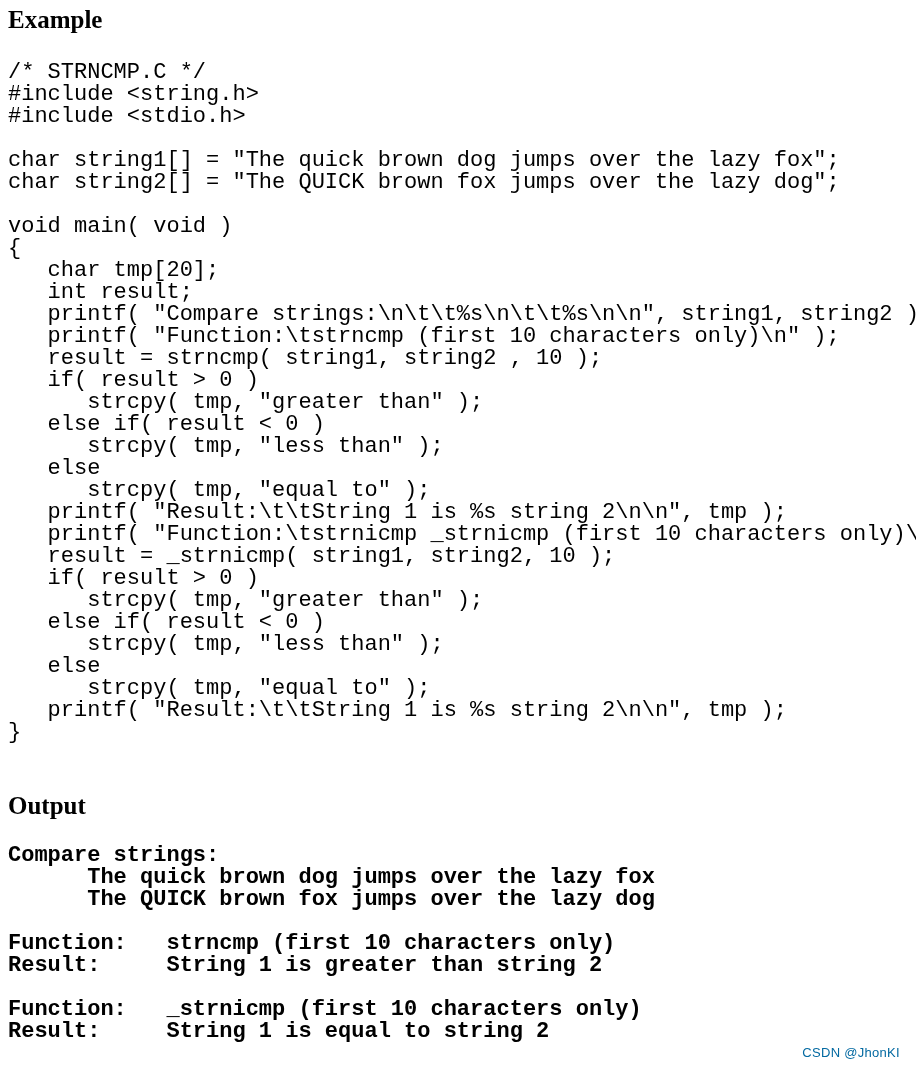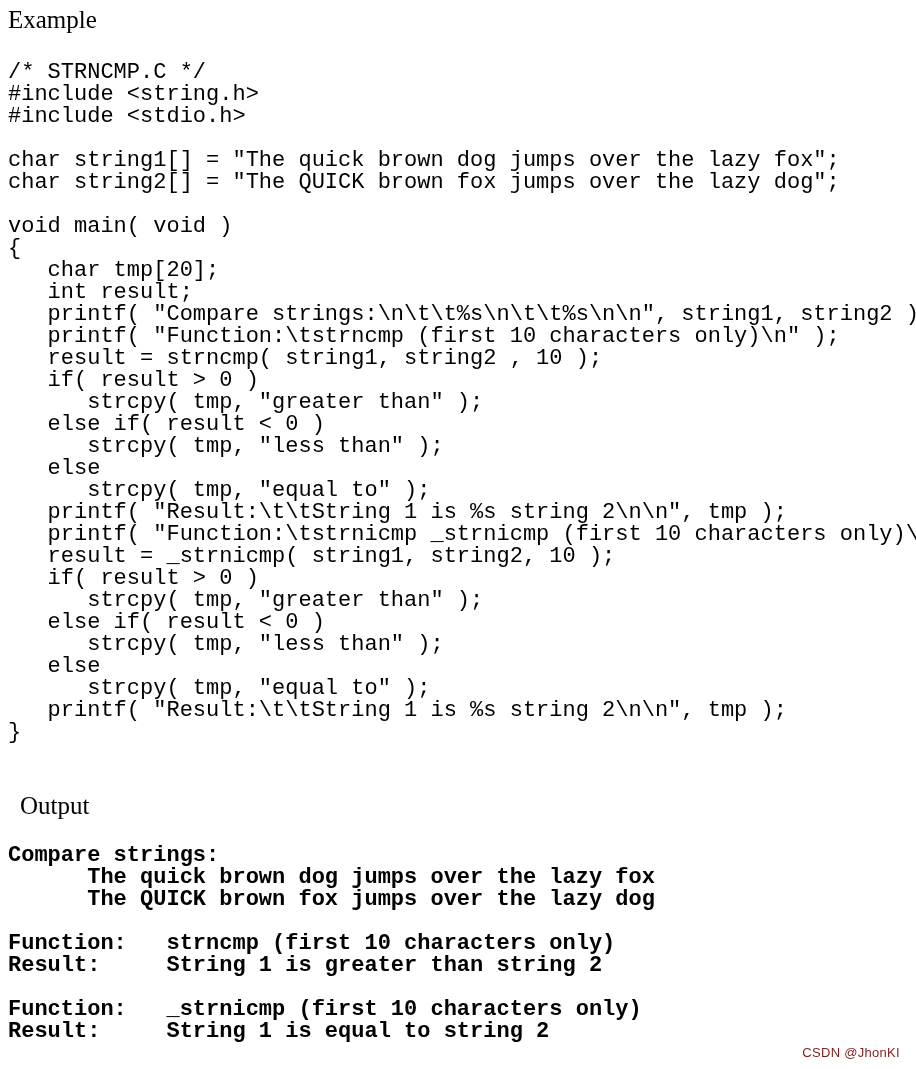--- a/index.html
+++ b/index.html
@@ -19,36 +19,36 @@
   }
   .page {
     position: relative;
     width: 916px;
     height: 1069px;
     padding: 0;
     box-sizing: border-box;
   }
   .section-heading {
     font-family: "Liberation Serif", serif;
-    font-weight: normal;
+    font-weight: bold;
     font-size: 25px;
     line-height: 28px;
     color: #000000;
     margin: 0;
     padding: 0;
     white-space: pre;
   }
   #heading-example {
     position: absolute;
     left: 8px;
     top: 6px;
   }
   #heading-output {
     position: absolute;
-    left: 20px;
+    left: 8px;
     top: 792px;
   }
   .code-block {
     position: absolute;
     left: 8px;
     font-family: "Liberation Mono", monospace;
     font-size: 22px;
     line-height: 22px;
     letter-spacing: 0px;
     color: #000000;
@@ -72,21 +72,21 @@
   .code-line.blank {
     height: 22px;
   }
   .watermark {
     position: absolute;
     right: 16px;
     bottom: 8px;
     font-family: "Liberation Sans", sans-serif;
     font-size: 13px;
     line-height: 16px;
-    color: #7f1d1d;
+    color: #0369a1;
     white-space: pre;
     letter-spacing: 0.3px;
   }
 </style>
 </head>
 <body>
 
 <div class="page">
 
   <h2 class="section-heading" id="heading-example">Example</h2>

